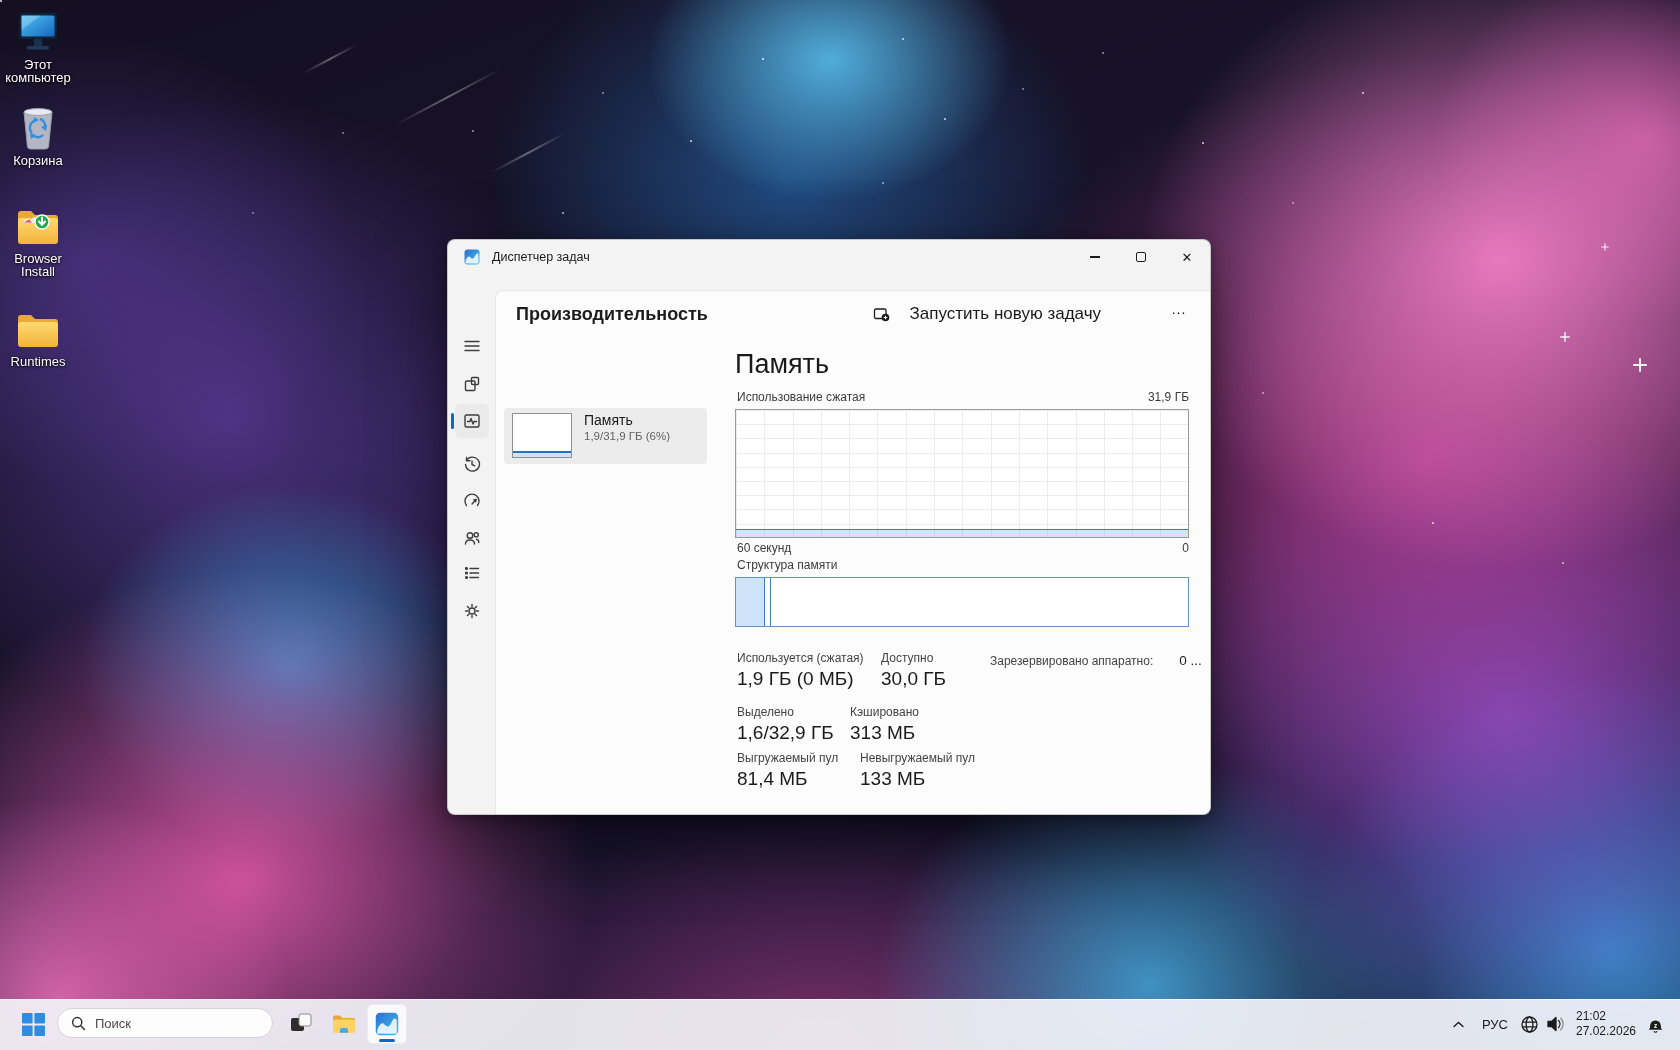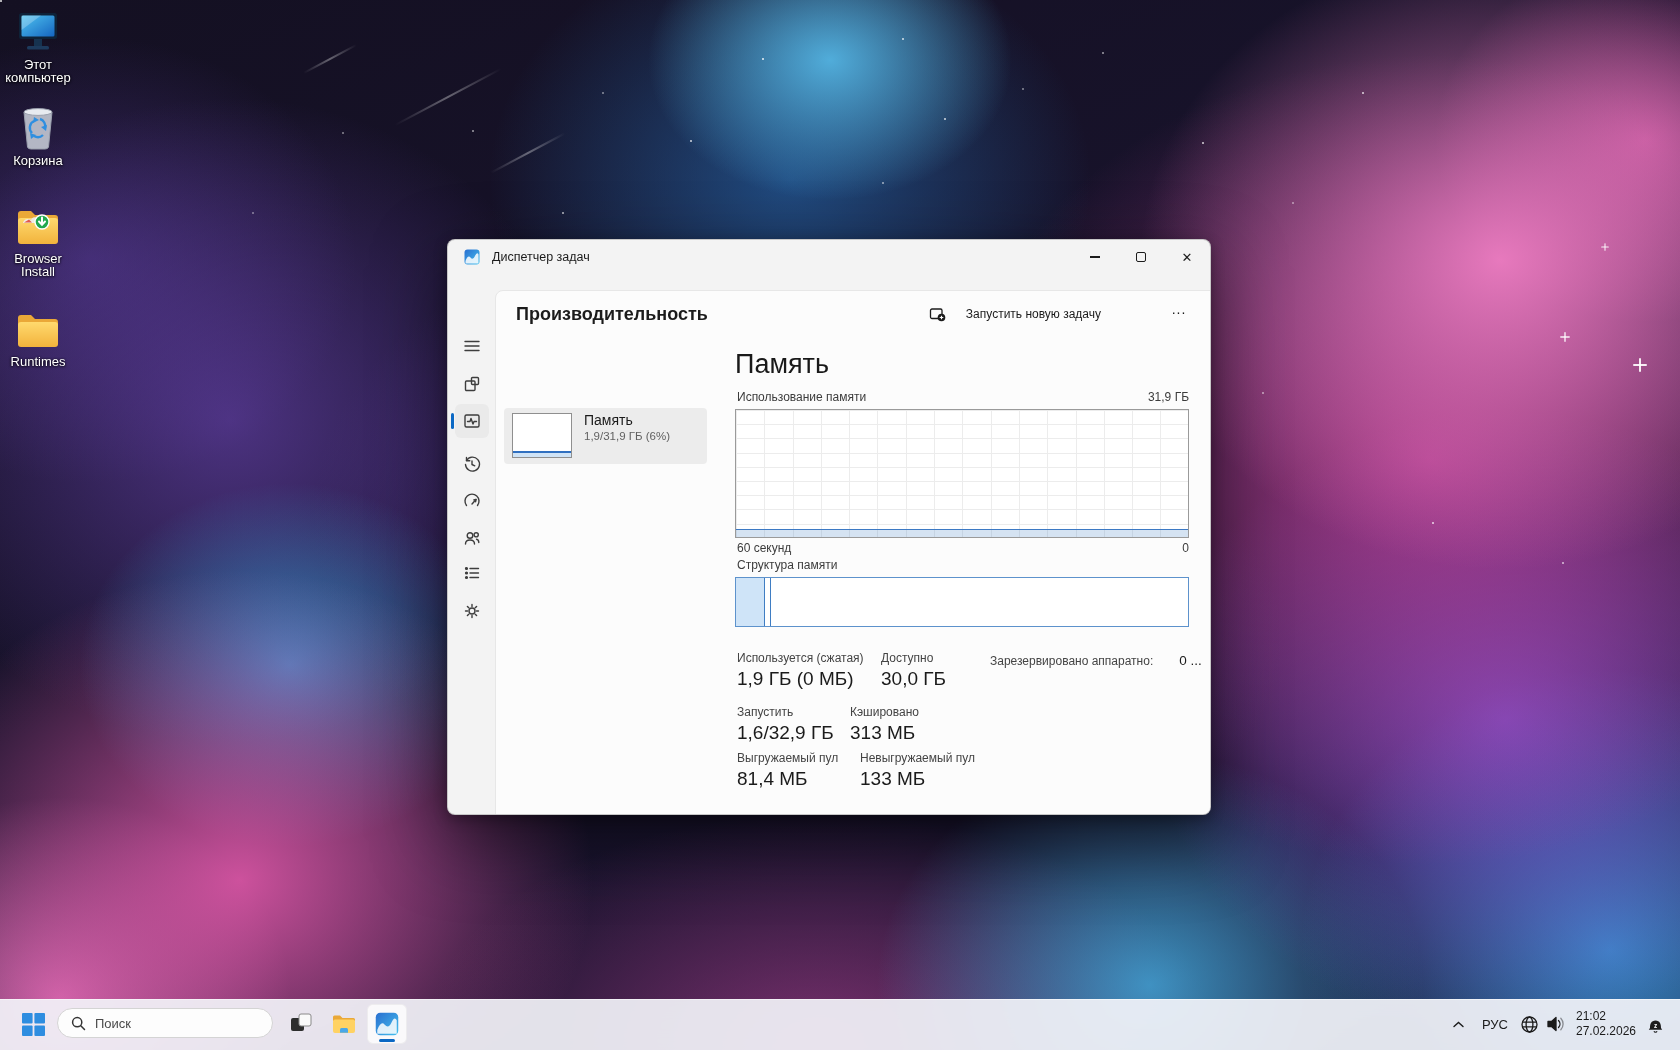--- a/index.html
+++ b/index.html
@@ -65,21 +65,21 @@
     display:flex; align-items:center; justify-content:center; }
   .rail-btn.sel { background:#eaeaea; }
   .rail-accent { position:absolute; left:3px; width:3px; height:16px; border-radius:2px; background:#0b68c4; }
   .rail svg { stroke:#3d3d3d; fill:none; stroke-width:1.4; stroke-linecap:round; stroke-linejoin:round; }
 
   .card { position:absolute; left:47px; top:50px; width:717px; height:526px;
     background:#fcfcfc; border:1px solid #e7e7e7; border-radius:8px 0 0 0; }
   .card-header { position:absolute; left:0; top:0; right:0; height:46px; }
   .card-title { position:absolute; left:20px; top:13px; font-size:18px; font-weight:700; color:#1b1b1b; }
   .newtask-btn { position:absolute; right:100px; top:9px; height:28px; padding:0 10px; display:flex;
-    align-items:center; gap:20px; font-size:12px; color:#1b1b1b; border-radius:4px; background:transparent; border:none; }
+    align-items:center; gap:20px; font-size:17px; color:#1b1b1b; border-radius:4px; background:transparent; border:none; }
   .more-btn { position:absolute; right:18px; top:4px; width:28px; height:28px; border:none; background:transparent;
     font-size:14px; letter-spacing:1px; color:#1b1b1b; }
 
   
   .perf-row { position:absolute; left:8px; width:203px; border-radius:4px; display:flex; }
   .perf-row.sel { background:#ececec; }
   .thumb { margin:5px 0 0 8px; width:60px; background:#fff; border:1px solid #8f8f8f; position:relative; overflow:hidden; }
   .perf-txt { margin:4px 0 0 12px; }
   .perf-txt .nm { font-size:14px; color:#1b1b1b; }
   .perf-txt .sub { margin-top:2px; font-size:11.5px; color:#616161; }
@@ -319,21 +319,21 @@
           <div class="mem-strip"></div>
         </div>
         <div class="perf-txt">
           <div class="nm">Память</div>
           <div class="sub">1,9/31,9 ГБ (6%)</div>
         </div>
       </div>
 
 
       <div class="panel-title">Память</div>
-      <div class="small-lab" style="left:241px; top:99px;">Использование памяти</div>
+      <div class="small-lab" style="left:241px; top:99px;">Использование сжатая</div>
       <div class="small-lab" style="left:239px; top:99px; width:454px; text-align:right;">31,9 ГБ</div>
 
       <div class="chart">
         <div class="grid"></div>
         <div class="usage"></div>
       </div>
 
       <div class="small-lab" style="left:241px; top:250px;">60 секунд</div>
       <div class="small-lab" style="left:239px; top:250px; width:454px; text-align:right;">0</div>
 
@@ -349,21 +349,21 @@
       </div>
       <div class="stat" style="left:385px; top:360px;">
         <div class="sl">Доступно</div>
         <div class="sv">30,0 ГБ</div>
       </div>
       <div class="stat inline" style="left:494px; top:362px;">
         <div class="sl">Зарезервировано аппаратно:</div>
         <div class="sv">0 ...</div>
       </div>
       <div class="stat" style="left:241px; top:414px;">
-        <div class="sl">Запустить</div>
+        <div class="sl">Выделено</div>
         <div class="sv">1,6/32,9 ГБ</div>
       </div>
       <div class="stat" style="left:354px; top:414px;">
         <div class="sl">Кэшировано</div>
         <div class="sv">313 МБ</div>
       </div>
       <div class="stat" style="left:241px; top:460px;">
         <div class="sl">Выгружаемый пул</div>
         <div class="sv">81,4 МБ</div>
       </div>

